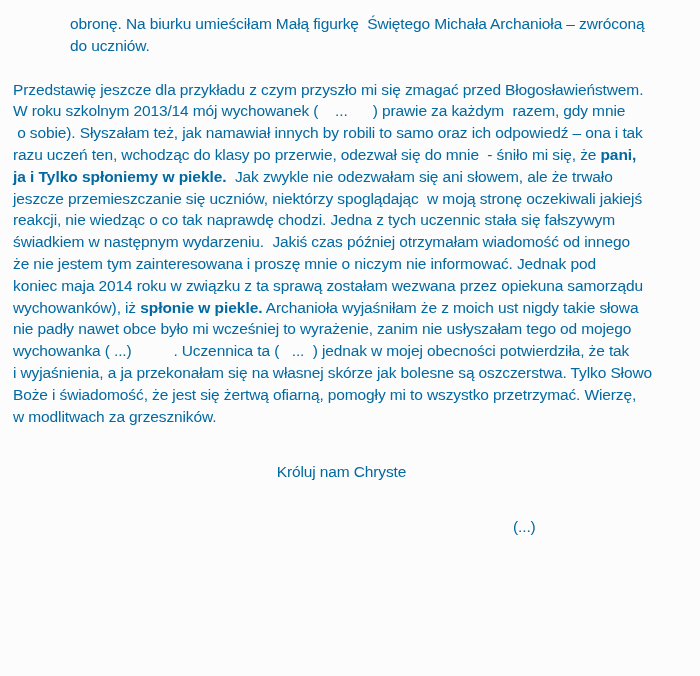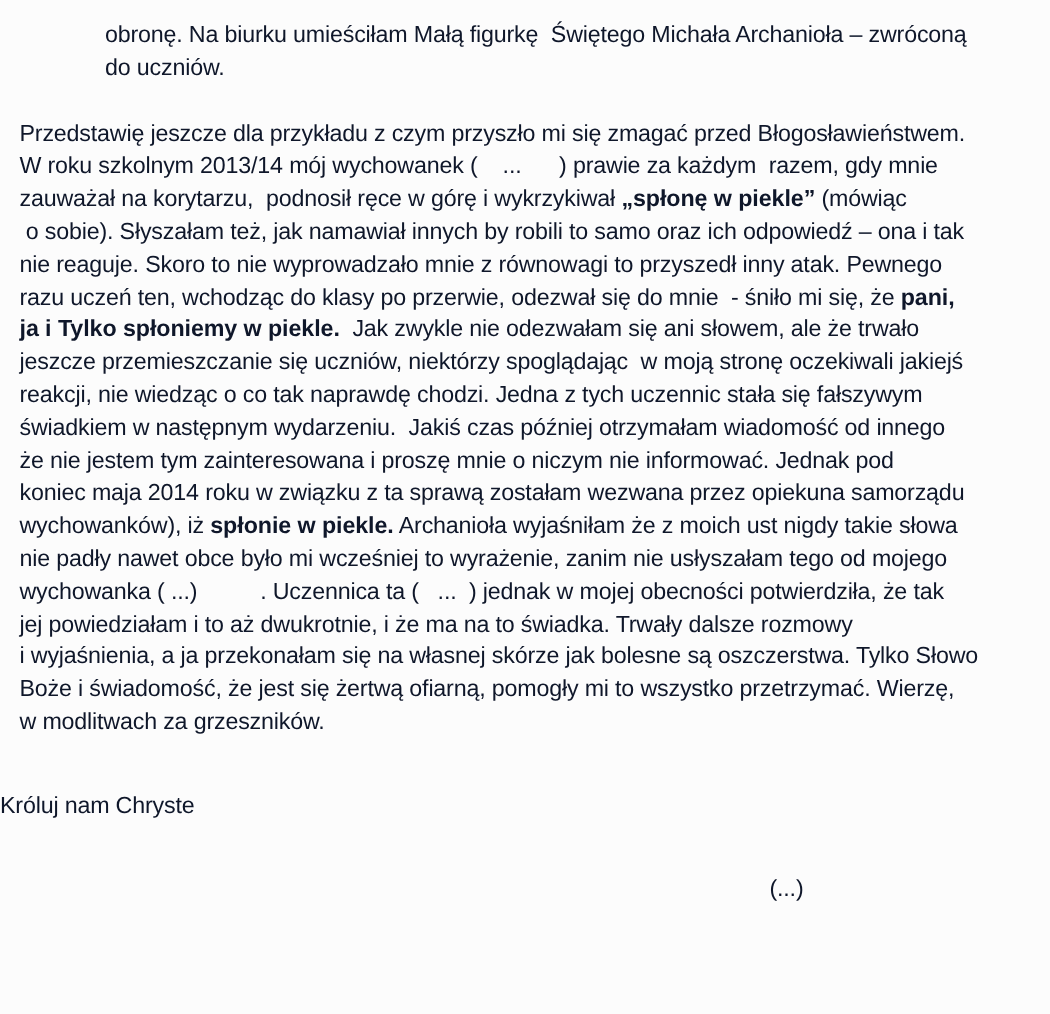--- a/index.html
+++ b/index.html
@@ -13,33 +13,33 @@
   .page {
     position: relative;
     width: 700px;
     height: 676px;
     box-sizing: border-box;
     padding-top: 13px;
     background: #fcfcfc;
     font-family: "Liberation Sans", "DejaVu Sans", sans-serif;
     font-size: 15.5px;
     letter-spacing: -0.12px;
-    color: #0f172a;
+    color: #0369a1;
   }
   .line {
     white-space: pre;
     height: 21.8px;
     line-height: 21.8px;
   }
   .line b { font-weight: 700; letter-spacing: -0.05px; }
   .para-opening { margin-left: 70px; }
   .para-main { margin-left: 13px; margin-top: 22px; }
   .signature {
     margin-top: 34px;
-    text-align: left;
+    text-align: center;
     padding-right: 17px;
     white-space: pre;
     height: 21.8px;
     line-height: 21.8px;
   }
   .ellipsis {
     margin-top: 33px;
     padding-left: 513px;
     white-space: pre;
     height: 21.8px;
@@ -52,34 +52,31 @@
 <div class="page">
 
   <div class="para-opening">
     <div class="line">obronę. Na biurku umieściłam Małą figurkę  Świętego Michała Archanioła – zwróconą</div>
     <div class="line">do uczniów.</div>
   </div>
 
   <div class="para-main">
     <div class="line">Przedstawię jeszcze dla przykładu z czym przyszło mi się zmagać przed Błogosławieństwem.</div>
     <div class="line">W roku szkolnym 2013/14 mój wychowanek (    ...      ) prawie za każdym  razem, gdy mnie</div>
-    <div class="line"><span>zauważał na korytarzu,  podnosił ręce w górę i wykrzykiwał </span><b>„spłonę w piekle”</b><span> (mówiąc</span></div>
     <div class="line"> o sobie). Słyszałam też, jak namawiał innych by robili to samo oraz ich odpowiedź – ona i tak</div>
-    <div class="line">nie reaguje. Skoro to nie wyprowadzało mnie z równowagi to przyszedł inny atak. Pewnego</div>
     <div class="line"><span>razu uczeń ten, wchodząc do klasy po przerwie, odezwał się do mnie  - śniło mi się, że </span><b>pani,</b></div>
     <div class="line"><b>ja i Tylko spłoniemy w piekle.</b><span>  Jak zwykle nie odezwałam się ani słowem, ale że trwało</span></div>
     <div class="line">jeszcze przemieszczanie się uczniów, niektórzy spoglądając  w moją stronę oczekiwali jakiejś</div>
     <div class="line">reakcji, nie wiedząc o co tak naprawdę chodzi. Jedna z tych uczennic stała się fałszywym</div>
     <div class="line">świadkiem w następnym wydarzeniu.  Jakiś czas później otrzymałam wiadomość od innego</div>
     <div class="line">że nie jestem tym zainteresowana i proszę mnie o niczym nie informować. Jednak pod</div>
     <div class="line">koniec maja 2014 roku w związku z ta sprawą zostałam wezwana przez opiekuna samorządu</div>
     <div class="line"><span>wychowanków), iż </span><b>spłonie w piekle.</b><span> Archanioła wyjaśniłam że z moich ust nigdy takie słowa</span></div>
     <div class="line">nie padły nawet obce było mi wcześniej to wyrażenie, zanim nie usłyszałam tego od mojego</div>
     <div class="line">wychowanka ( ...)          . Uczennica ta (   ...  ) jednak w mojej obecności potwierdziła, że tak</div>
-    <div class="line">jej powiedziałam i to aż dwukrotnie, i że ma na to świadka. Trwały dalsze rozmowy</div>
     <div class="line">i wyjaśnienia, a ja przekonałam się na własnej skórze jak bolesne są oszczerstwa. Tylko Słowo</div>
     <div class="line">Boże i świadomość, że jest się żertwą ofiarną, pomogły mi to wszystko przetrzymać. Wierzę,</div>
     <div class="line">w modlitwach za grzeszników.</div>
   </div>
 
   <div class="signature">Króluj nam Chryste</div>
 
   <div class="ellipsis">(...)</div>
 
 </div>

